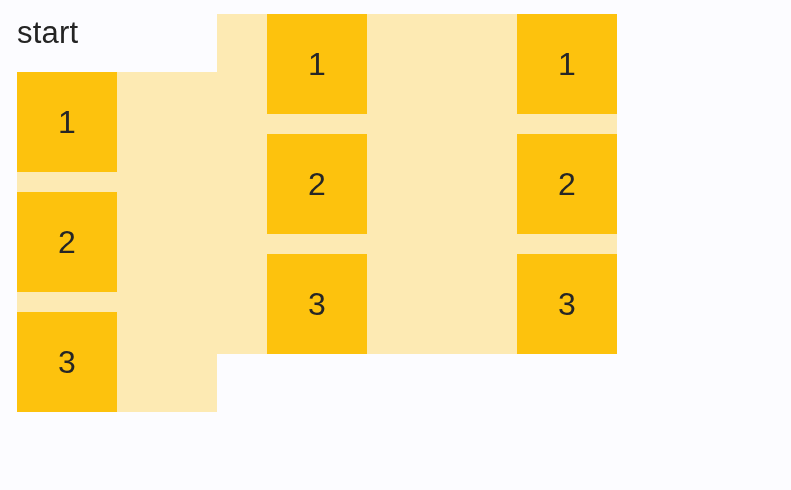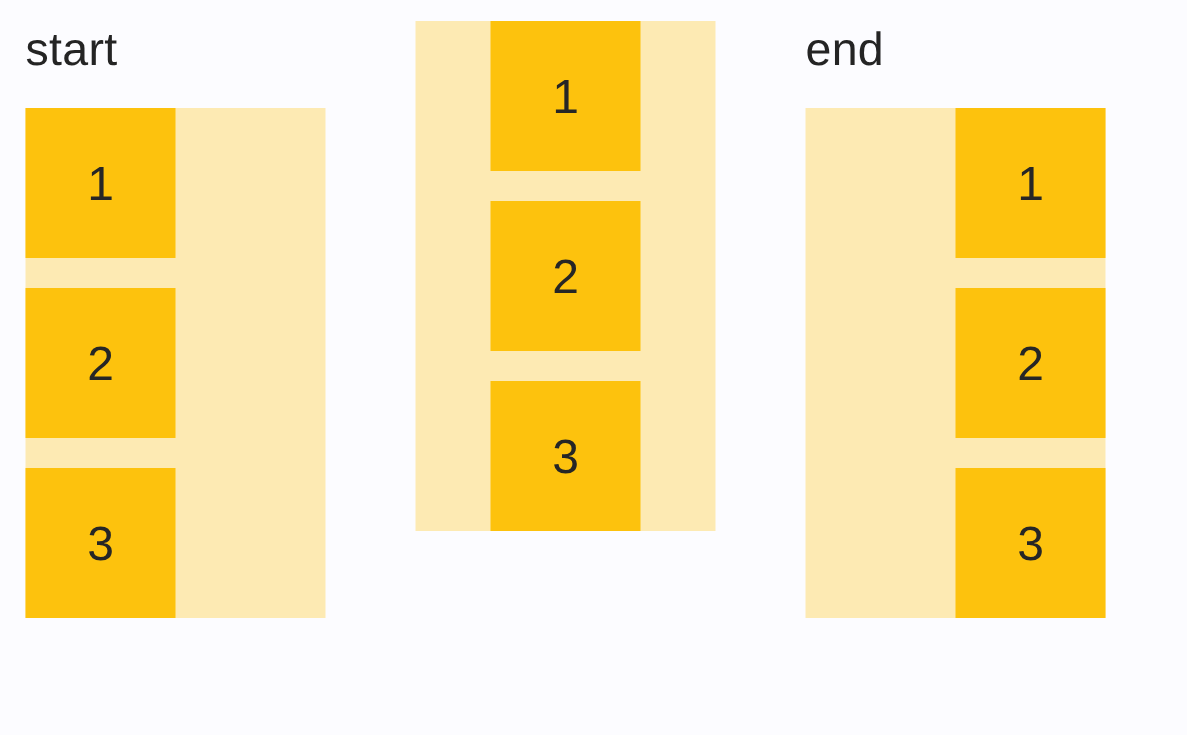--- a/index.html
+++ b/index.html
@@ -17,21 +17,20 @@
   body {
     width: 791px;
     height: 490px;
     overflow: hidden;
     background: var(--bg);
     font-family: "Liberation Sans", sans-serif;
   }
   .demo-row {
     display: flex;
     flex-direction: row;
-    gap: 60px;
     padding: 14px 0 0 17px;
   }
   .group {
     display: block;
   }
   .group-label {
     margin: 0 0 20px 0;
     font-size: 31px;
     line-height: 38px;
     font-weight: 400;
@@ -76,20 +75,19 @@
 
     <section class="group">
       <div class="stack align-center">
         <div class="box">1</div>
         <div class="box">2</div>
         <div class="box">3</div>
       </div>
     </section>
 
     <section class="group">
-      <h2 class="group-label">end</h2>
       <div class="stack align-end">
         <div class="box">1</div>
         <div class="box">2</div>
         <div class="box">3</div>
       </div>
     </section>
   </div>
 
 </body></html>

